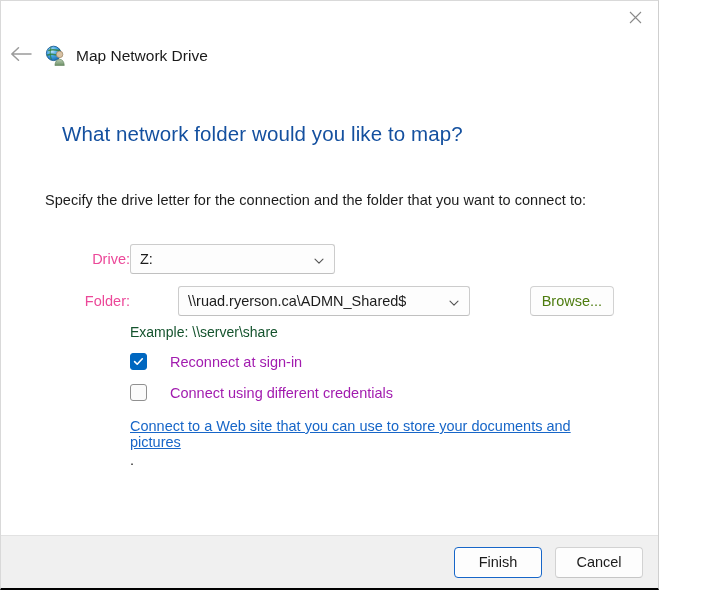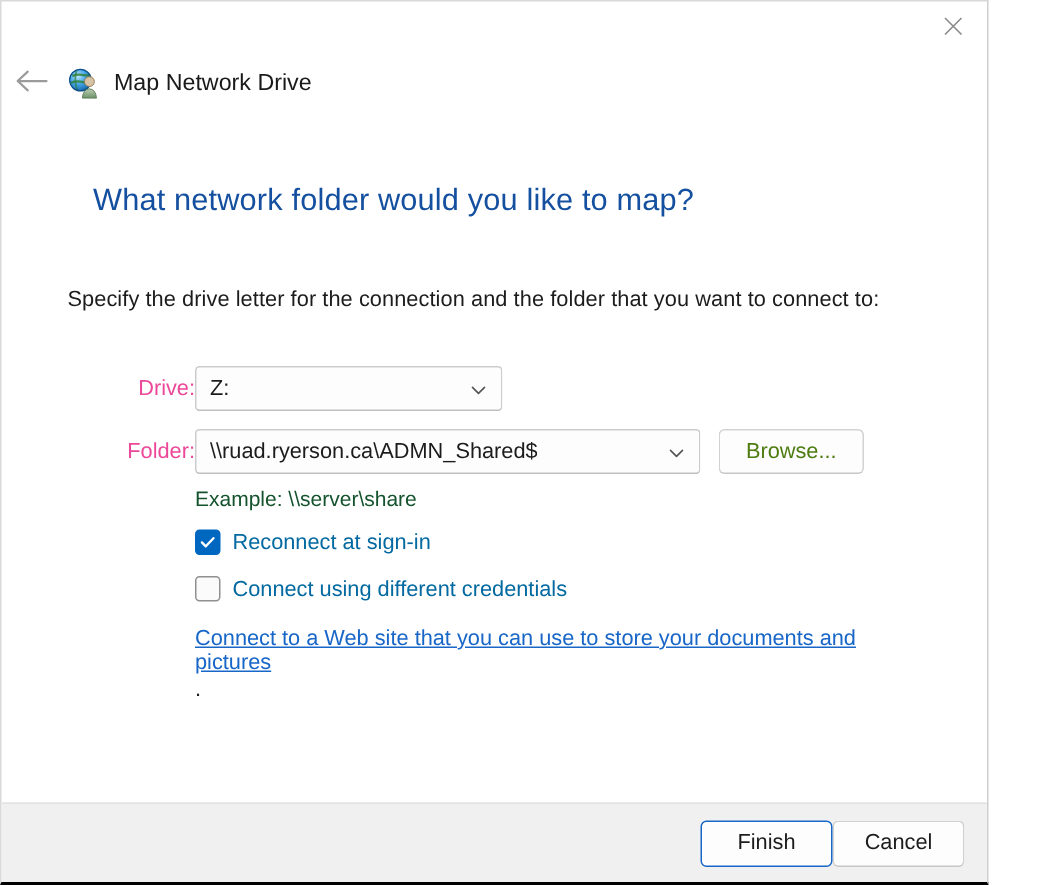--- a/index.html
+++ b/index.html
@@ -94,21 +94,21 @@
   }
 
   
   #form { margin-top: 36px; }
 
   .form-row {
     display: flex;
     align-items: center;
     height: 30px;
   }
-  .form-row + .form-row { margin-top: 12px; }
+  .form-row + .form-row { margin-top: 12px; gap: 48px; }
 
   .field-label {
     width: 85px;
     flex: 0 0 85px;
     font-size: 14.5px;
     color: #ec4899;
     text-align: right;
   }
 
   .combo {
@@ -183,22 +183,22 @@
   .checkbox.unchecked {
     background: #fbfbfb;
     border: 1px solid #909090;
   }
   .checkbox.checked {
     background: #0067c0;
     border: 1px solid #0067c0;
   }
   .check-label {
     font-size: 14.5px;
-    color: #0369a1;
-    margin-left: 8px;
+    color: #a21caf;
+    margin-left: 23px;
   }
 
   #web-link {
     display: inline-block;
     margin-top: 17px;
     font-size: 14.5px;
     color: #1766c8;
     text-decoration: underline;
     cursor: default;
   }
@@ -211,20 +211,21 @@
   #footer {
     position: absolute;
     left: 0; right: 0; bottom: 0;
     height: 53px;
     background: #f0f0f0;
     border-top: 1px solid #e2e2e2;
     display: flex;
     align-items: center;
     justify-content: flex-end;
     padding-right: 15px;
+    gap: 13px;
   }
   .footer-btn {
     width: 88px;
     height: 31px;
     border-radius: 4px;
     font-size: 14.5px;
     font-family: inherit;
     color: #1c1c1c;
     background: #fdfdfd;
     display: flex;

